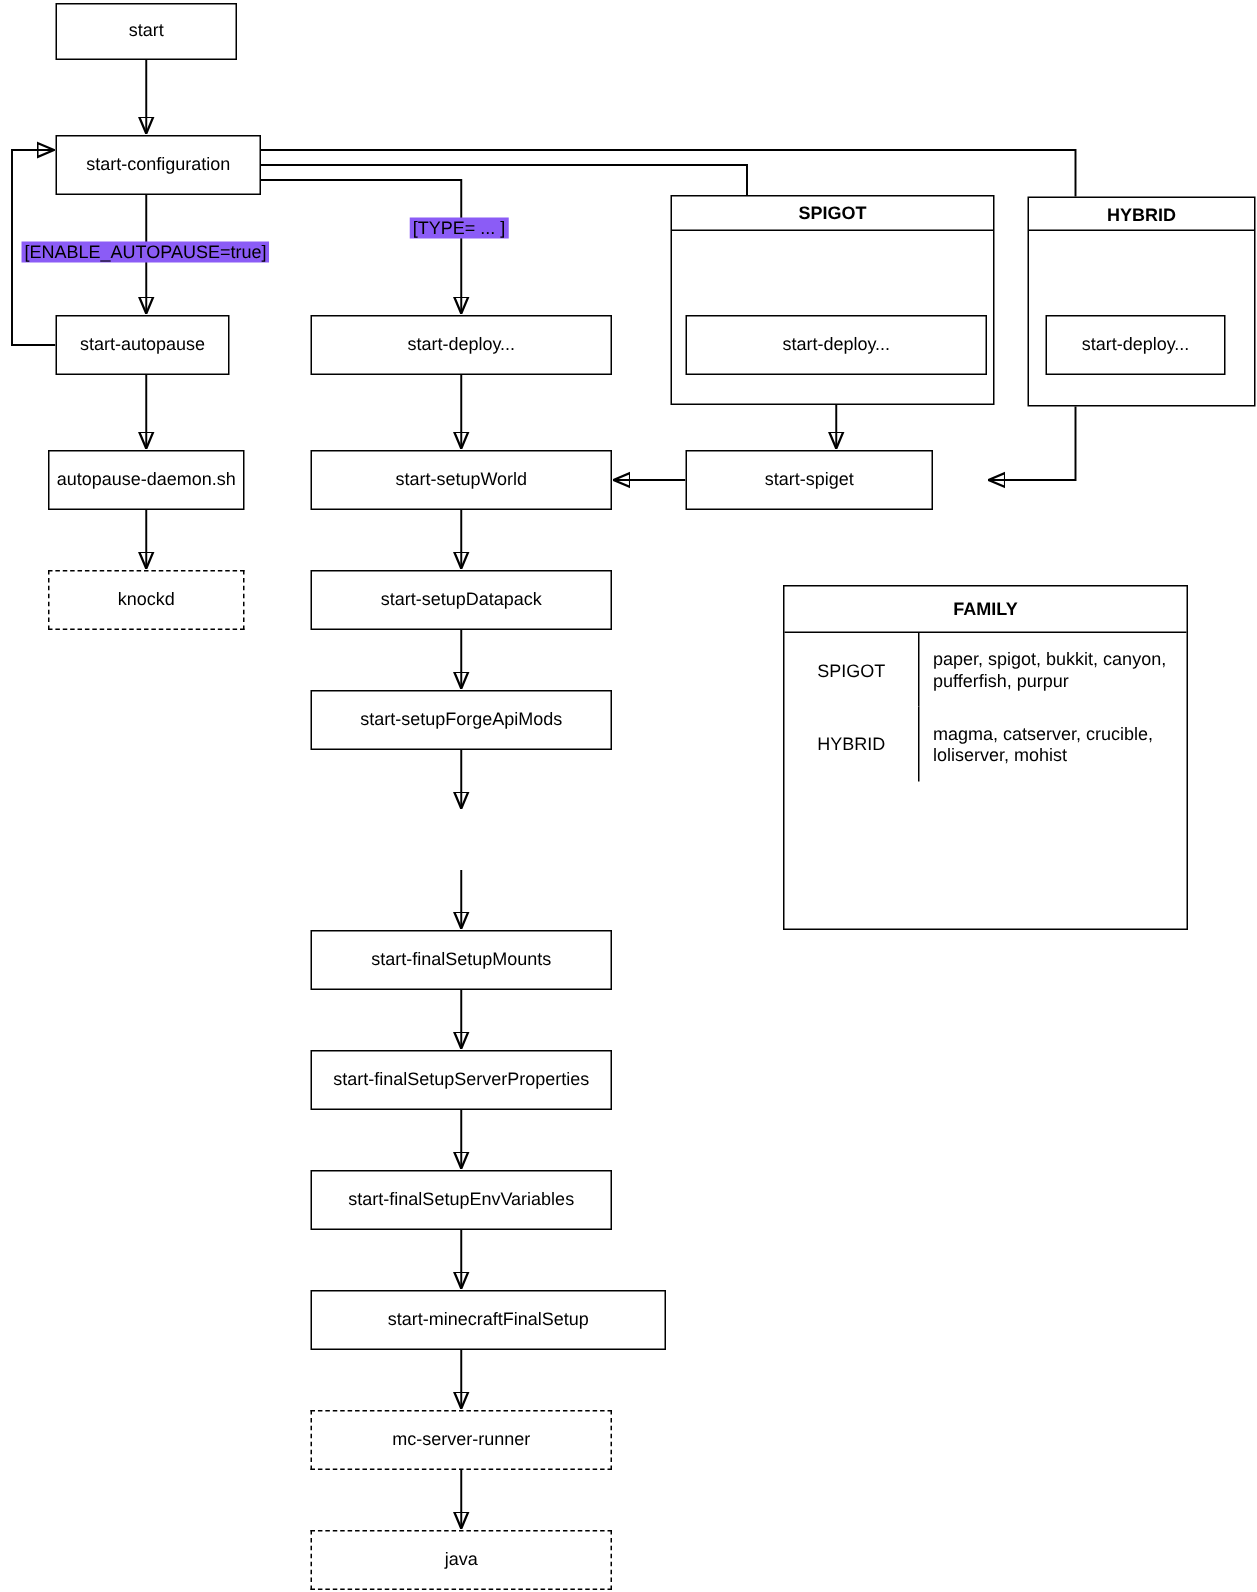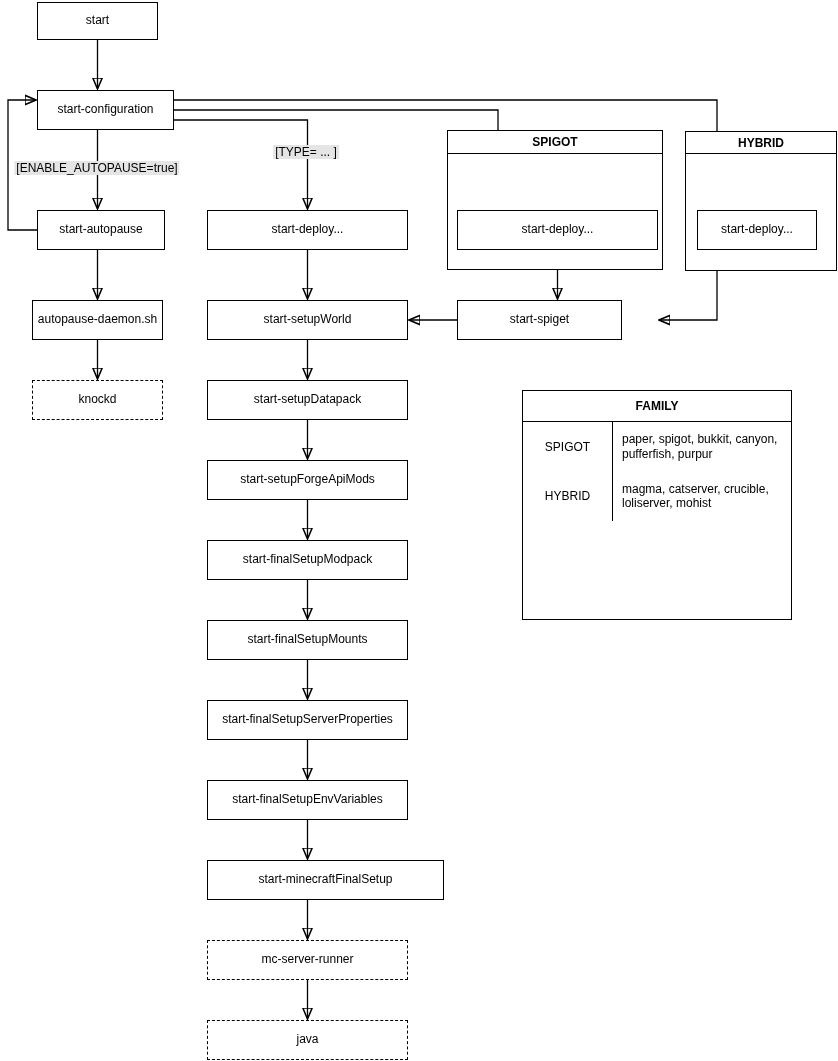--- a/index.html
+++ b/index.html
@@ -35,21 +35,21 @@
     align-items: center;
     justify-content: center;
     text-align: right;
     font-size: 12px;
     line-height: 1.15;
   }
   .node.dashed { border-style: dashed; }
   .edge-label {
     position: absolute;
     transform: translate(-50%, -50%);
-    background: #e5e5e5;
+    background: #8b5cf6;
     font-size: 12px;
     white-space: nowrap;
     padding: 0 2px;
   }
   .container-box {
     position: absolute;
     box-sizing: border-box;
     border: 1px solid #000000;
     background: #ffffff;
   }
@@ -135,32 +135,31 @@
     <path d="M307.5 580 V618" marker-end="url(#arr)"></path>
     <path d="M307.5 660 V698" marker-end="url(#arr)"></path>
     <path d="M307.5 740 V778" marker-end="url(#arr)"></path>
     <path d="M307.5 820 V858" marker-end="url(#arr)"></path>
     <path d="M307.5 900 V938" marker-end="url(#arr)"></path>
     <path d="M307.5 980 V1018" marker-end="url(#arr)"></path>
   </svg>
 
   <div class="node" style="left:37px;top:2px;width:121px;height:38px">start</div>
   <div class="node" style="left:37px;top:90px;width:137px;height:40px">start-configuration</div>
-  <div class="node" style="left:37px;top:210px;width:128px;height:40px">start-autopause</div>
+  <div class="node" style="left:37px;top:210px;width:116px;height:40px">start-autopause</div>
   <div class="node" style="left:32px;top:300px;width:131px;height:40px">autopause-daemon.sh</div>
   <div class="node dashed" style="left:32px;top:380px;width:131px;height:40px">knockd</div>
 
   <div class="edge-label" style="left:97px;top:168px">[ENABLE_AUTOPAUSE=true]</div>
   <div class="edge-label" style="left:306px;top:152px">[TYPE= ... ]</div>
 
   <div class="node" style="left:207px;top:210px;width:201px;height:40px">start-deploy...</div>
   <div class="node" style="left:207px;top:300px;width:201px;height:40px">start-setupWorld</div>
   <div class="node" style="left:207px;top:380px;width:201px;height:40px">start-setupDatapack</div>
   <div class="node" style="left:207px;top:460px;width:201px;height:40px">start-setupForgeApiMods</div>
-  <div class="node" style="left:207px;top:540px;width:201px;height:40px">start-finalSetupModpack</div>
   <div class="node" style="left:207px;top:620px;width:201px;height:40px">start-finalSetupMounts</div>
   <div class="node" style="left:207px;top:700px;width:201px;height:40px">start-finalSetupServerProperties</div>
   <div class="node" style="left:207px;top:780px;width:201px;height:40px">start-finalSetupEnvVariables</div>
   <div class="node" style="left:207px;top:860px;width:237px;height:40px">start-minecraftFinalSetup</div>
   <div class="node dashed" style="left:207px;top:940px;width:201px;height:40px">mc-server-runner</div>
   <div class="node dashed" style="left:207px;top:1020px;width:201px;height:40px">java</div>
 
   <div class="container-box" style="left:447px;top:130px;width:216px;height:140px">
     <div class="container-title" style="height:23px">SPIGOT</div>
   </div>

